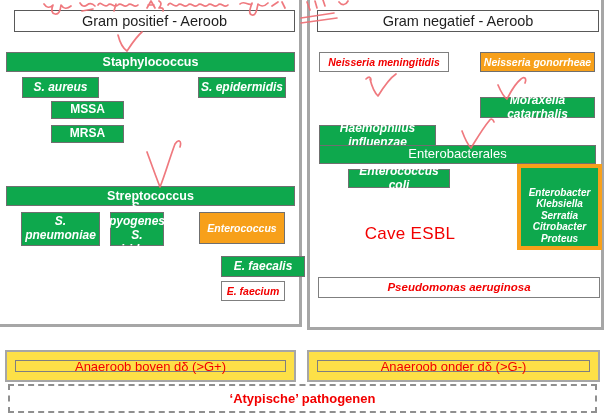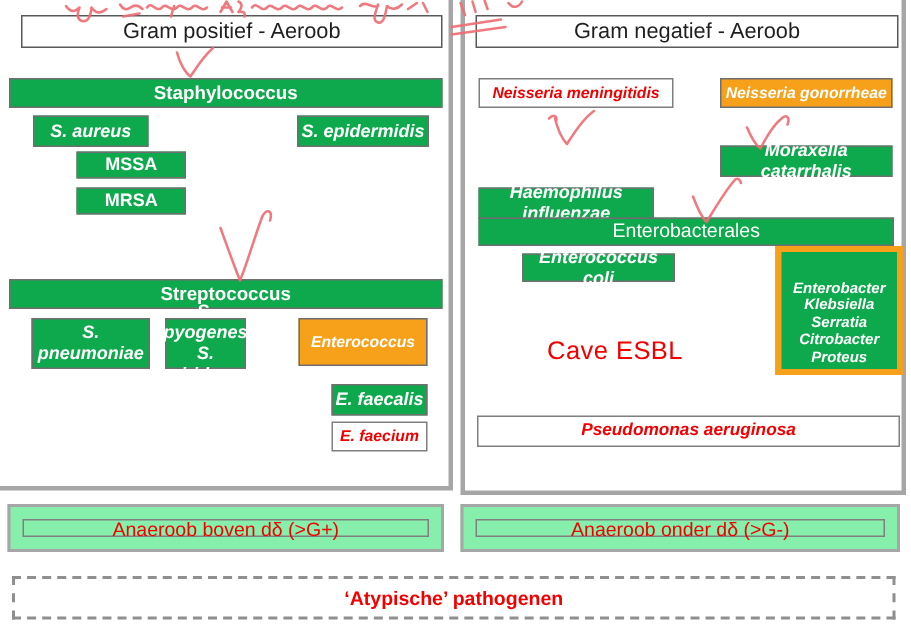--- a/index.html
+++ b/index.html
@@ -26,36 +26,36 @@
 
   #staph{left:6px;top:52px;width:289px;height:20px;}
   #saureus{left:22px;top:77px;width:77px;height:21px;}
   #sepi{left:198px;top:77px;width:88px;height:21px;}
   #mssa{left:51px;top:101px;width:73px;height:18px;}
   #mrsa{left:51px;top:125px;width:73px;height:18px;}
   #strep{left:6px;top:186px;width:289px;height:20px;}
   #spneu{left:21px;top:212px;width:79px;height:34px;}
   #spyo{left:110px;top:212px;width:54px;height:34px;flex-direction:column;}
   #enteroc{left:199px;top:212px;width:86px;height:32px;}
-  #efaecalis{left:221px;top:256px;width:64px;height:21px;}
+  #efaecalis{left:221px;top:256px;width:84px;height:21px;}
   #efaecium{left:221px;top:281px;width:64px;height:20px;}
 
   #nmen{left:319px;top:52px;width:130px;height:20px;}
   #ngon{left:480px;top:52px;width:115px;height:20px;}
   #hinf{left:319px;top:97px;width:117px;height:21px;margin-top:28px;}
   #mcat{left:480px;top:97px;width:115px;height:21px;}
   #entero-bar{left:319px;top:145px;width:277px;height:19px;font-weight:400;font-size:13px;}
   #ecoli{left:348px;top:169px;width:102px;height:19px;}
   #group{left:517px;top:164px;width:85px;height:86px;border:4px solid var(--orange);
          flex-direction:column;justify-content:flex-end;font-size:10px;padding:2px 0;}
   #cave{position:absolute;left:355px;top:224px;width:110px;text-align:center;color:var(--red);
         font-size:17px;letter-spacing:0.3px;}
   #pseudo{left:318px;top:277px;width:282px;height:21px;font-size:11.5px;}
 
-  .outerbox{position:absolute;border:2px solid var(--panel-border);background:#86efac;padding:8px;box-sizing:border-box;}
+  .outerbox{position:absolute;border:2px solid var(--panel-border);background:#fde047;padding:8px;box-sizing:border-box;margin-top:14px;}
   #an-left{left:5px;top:336px;width:291px;height:32px;}
   #an-right{left:307px;top:336px;width:293px;height:32px;}
   .innerbox{border:1px solid #7f7f7f;width:100%;height:100%;display:flex;align-items:center;
             justify-content:center;color:var(--red);font-size:13px;box-sizing:border-box;}
 
   #atyp{position:absolute;left:8px;top:384px;width:589px;height:29px;border:2px dashed #8f8f8f;
         display:flex;align-items:center;justify-content:center;color:var(--red);font-size:13px;
         font-weight:600;box-sizing:border-box;}
 
   #ink{position:absolute;left:0;top:0;width:607px;height:418px;pointer-events:none;z-index:50;}

